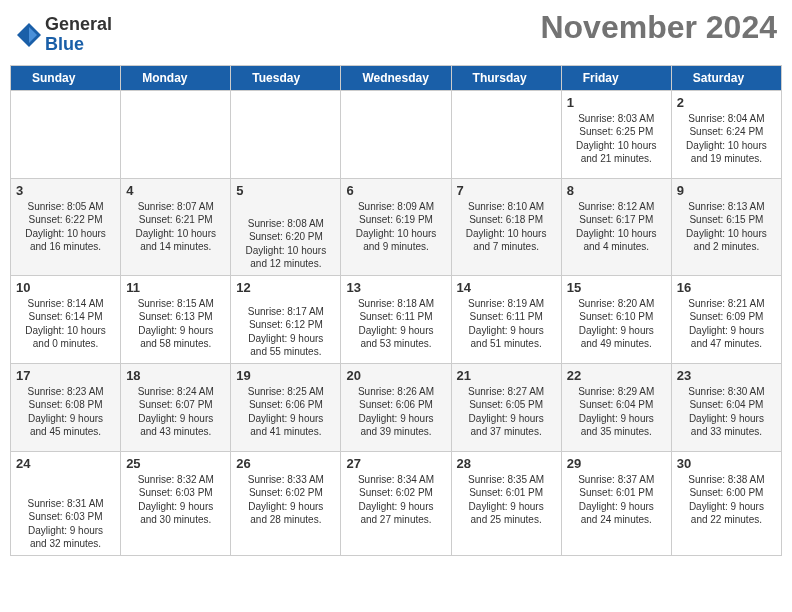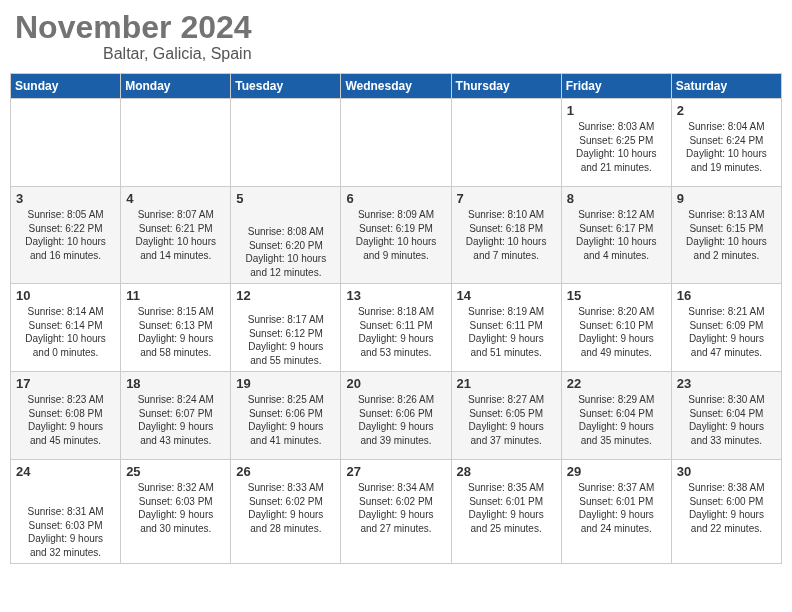--- a/index.html
+++ b/index.html
@@ -50,21 +50,21 @@
     table {
       width: 100%;
       border-collapse: collapse;
       table-layout: fixed;
     }
     thead th {
       background: #1a5fa8;
       color: #fff;
       font-size: 12px;
       font-weight: bold;
-      padding: 5px 4px;
+      padding: 5px 21px;
       text-align: left;
       border: 1px solid #ccc;
     }
     td {
       border: 1px solid #ccc;
       vertical-align: top;
       padding: 4px 5px;
       font-size: 10.5px;
       color: #333;
       height: 88px;
@@ -84,23 +84,32 @@
     .cell-text {
       font-size: 10px;
       line-height: 1.35;
       text-align: center;
     }
   </style>
 </head>
 <body>
 
 <div class="header">
+  <div class="logo">
+    <svg class="logo-icon" viewBox="0 0 28 28">
+      <polygon points="14,2 26,14 14,26 2,14" fill="#1a5fa8"></polygon>
+      <polygon points="14,6 22,14 14,22" fill="#4a90d9"></polygon>
+    </svg>
+    <div class="logo-text">
+      <div class="general">General</div>
+      <div class="blue">Blue</div>
+    </div>
+  </div>
   <div class="title-area">
     <div class="month-title">November 2024</div>
-    <div class="location">Baltar, Galicia, Spain</div>
   </div>
 </div>
 
 <table>
   <thead>
     <tr id="header-row">
     <th>Sunday</th>
         <th>Monday</th>
         <th>Tuesday</th>
         <th>Wednesday</th>

